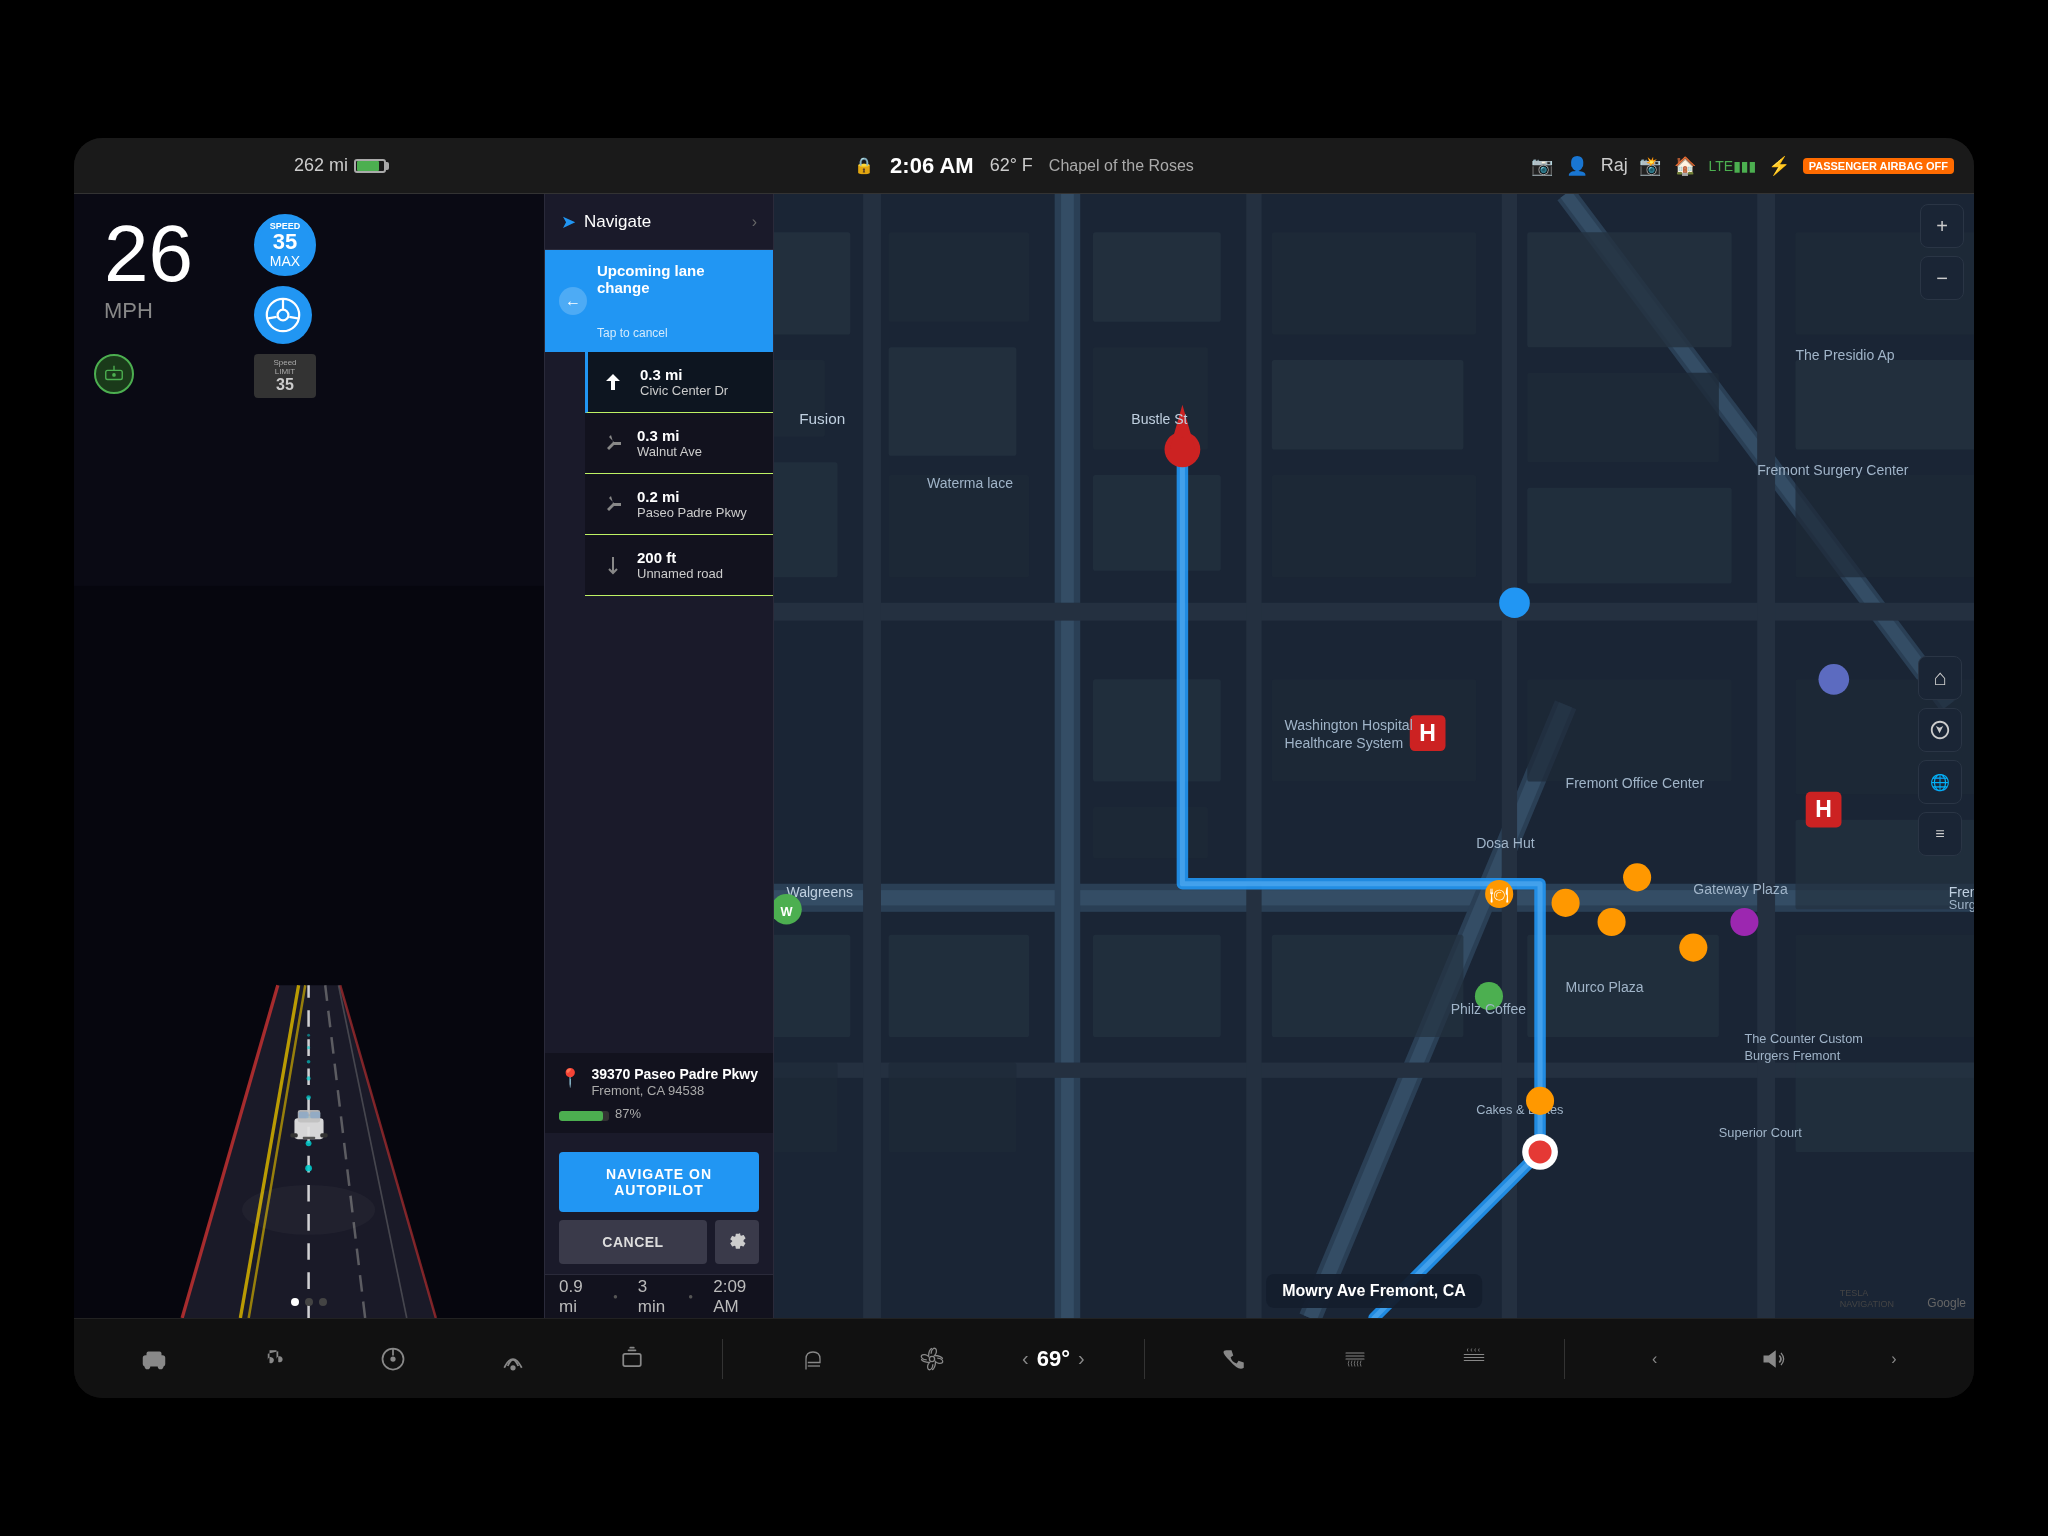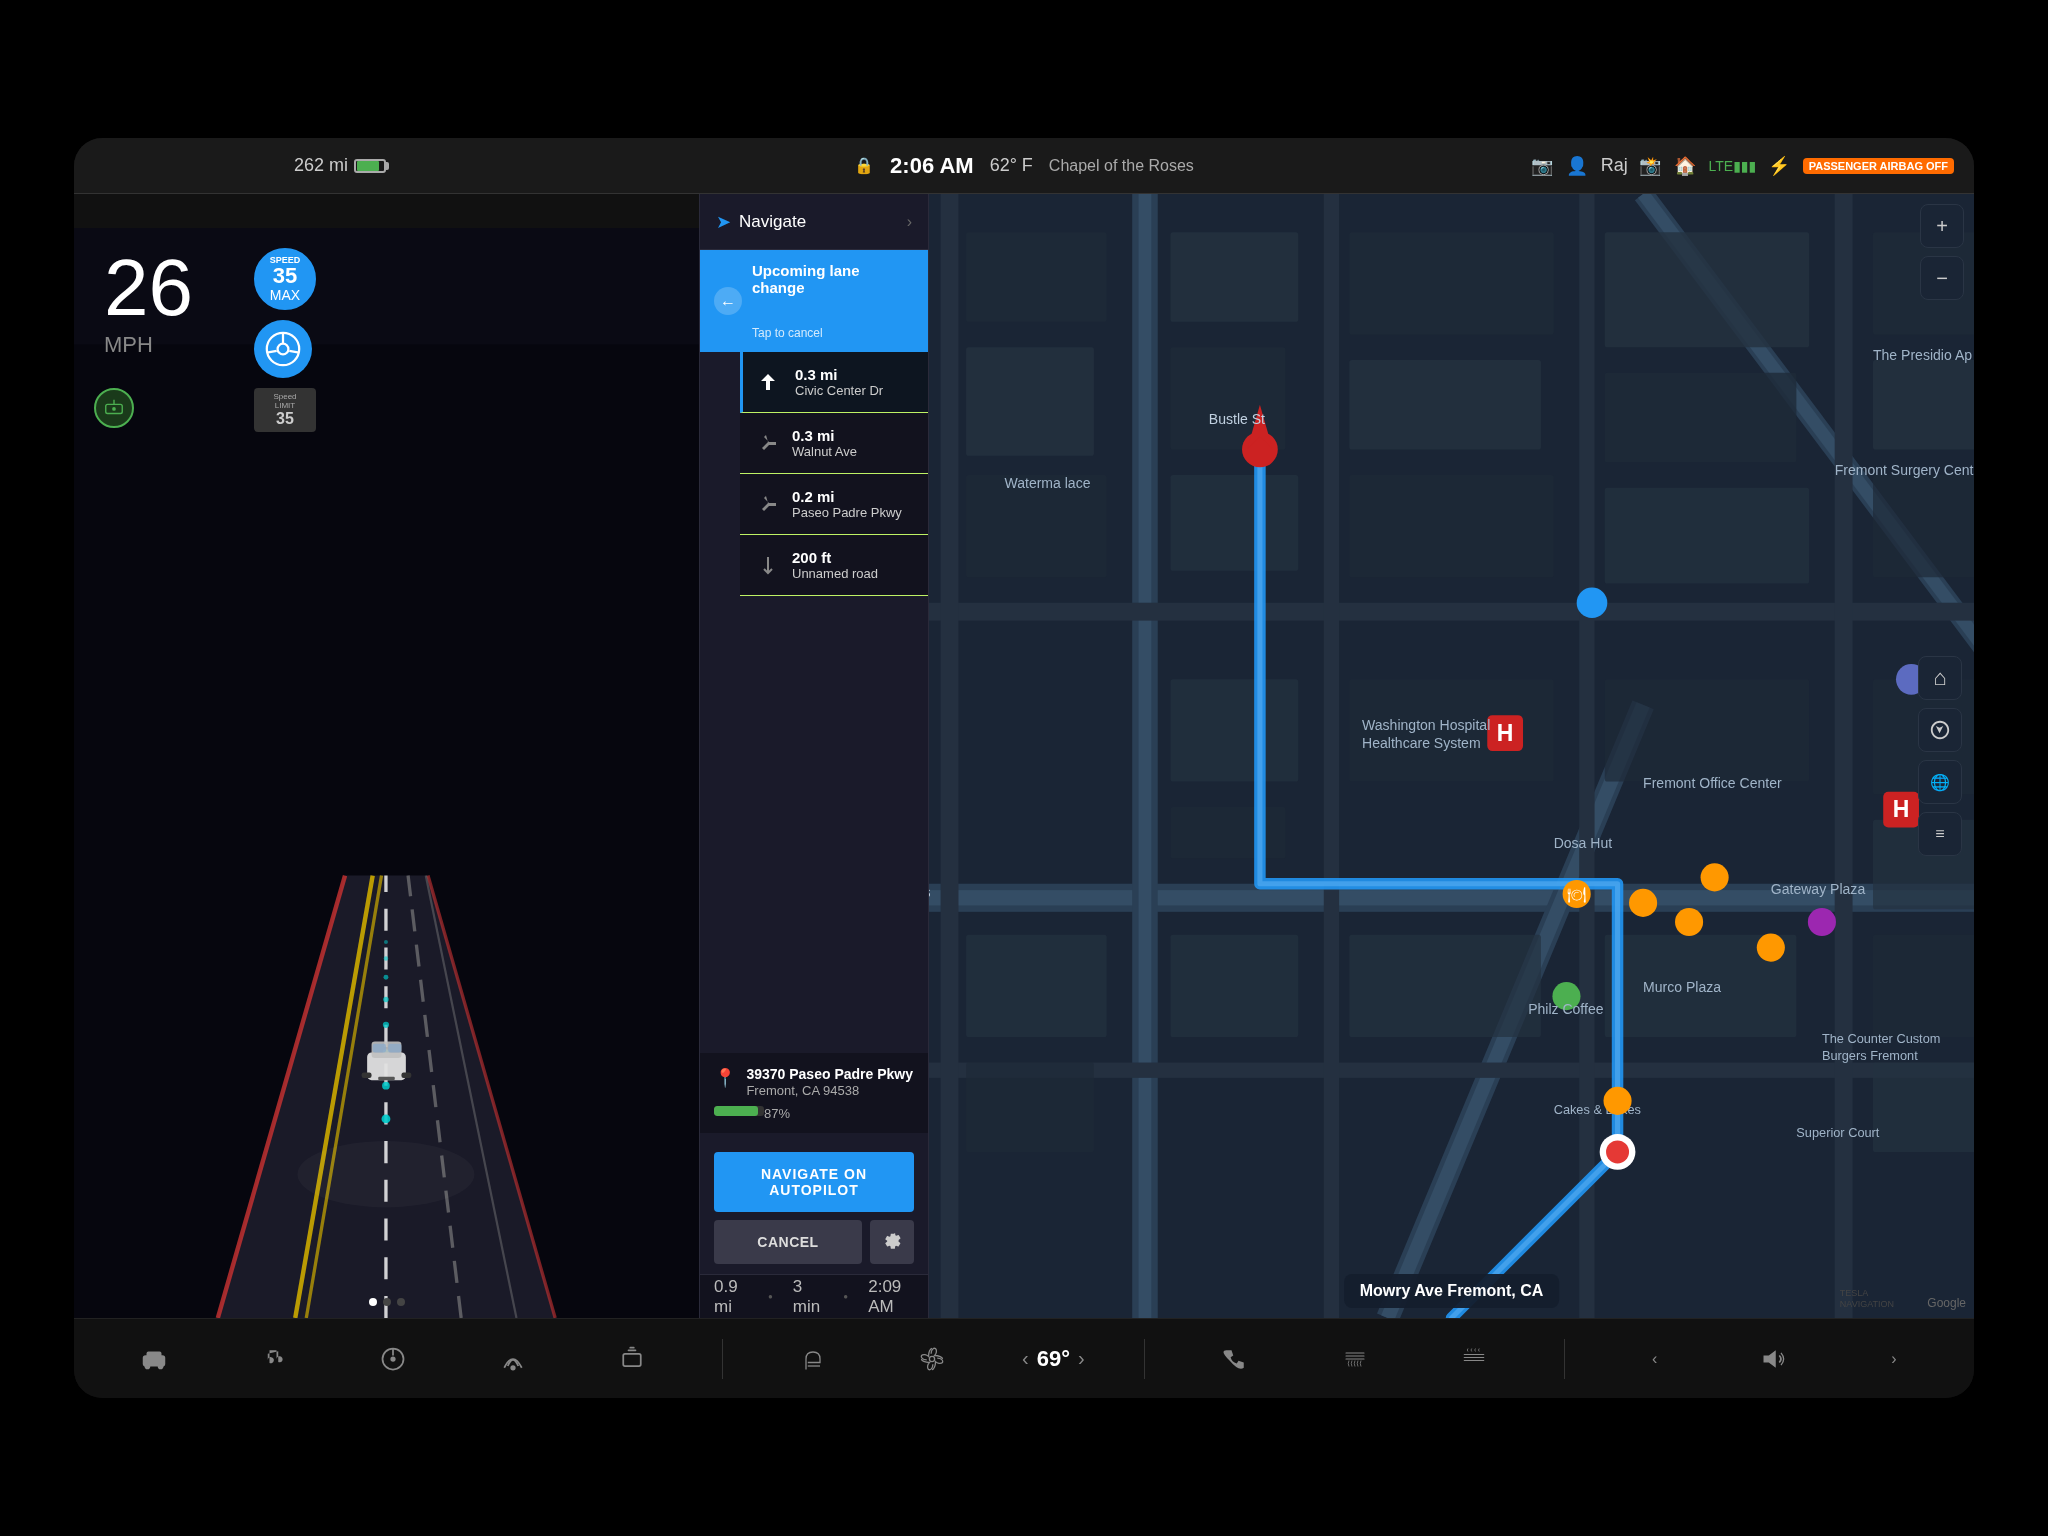--- a/index.html
+++ b/index.html
@@ -108,27 +108,26 @@
       border-radius: 4px;
     }
     
     .main-content {
       flex: 1;
       display: flex;
       overflow: hidden;
     }
     
     .driving-panel {
-      width: 625px;
+      width: 470px;
       background: #0a0a14;
       position: relative;
       display: flex;
       flex-direction: column;
       flex-shrink: 0;
-      margin-top: 34px;
     }
     .driving-view {
       flex: 1;
       position: relative;
       overflow: hidden;
     }
     .speed-info {
       position: absolute;
       top: 20px;
       left: 30px;
@@ -288,21 +287,22 @@
       display: flex;
       align-items: flex-start;
       gap: 10px;
       margin-bottom: 8px;
     }
     .dest-pin { color: #fff; font-size: 18px; flex-shrink: 0; margin-top: 2px; }
     .dest-address { color: #fff; font-size: 14px; font-weight: 600; line-height: 1.3; }
     .dest-city { color: #aaa; font-size: 13px; }
     .battery-bar-row {
       display: flex;
-      align-items: flex-start;
+      align-items: flex-end;
+      gap: 6px;
       margin-top: 6px;
     }
     .battery-bar-mini {
       width: 50px;
       height: 10px;
       background: #333;
       border-radius: 3px;
       overflow: hidden;
     }
     .battery-bar-fill {

